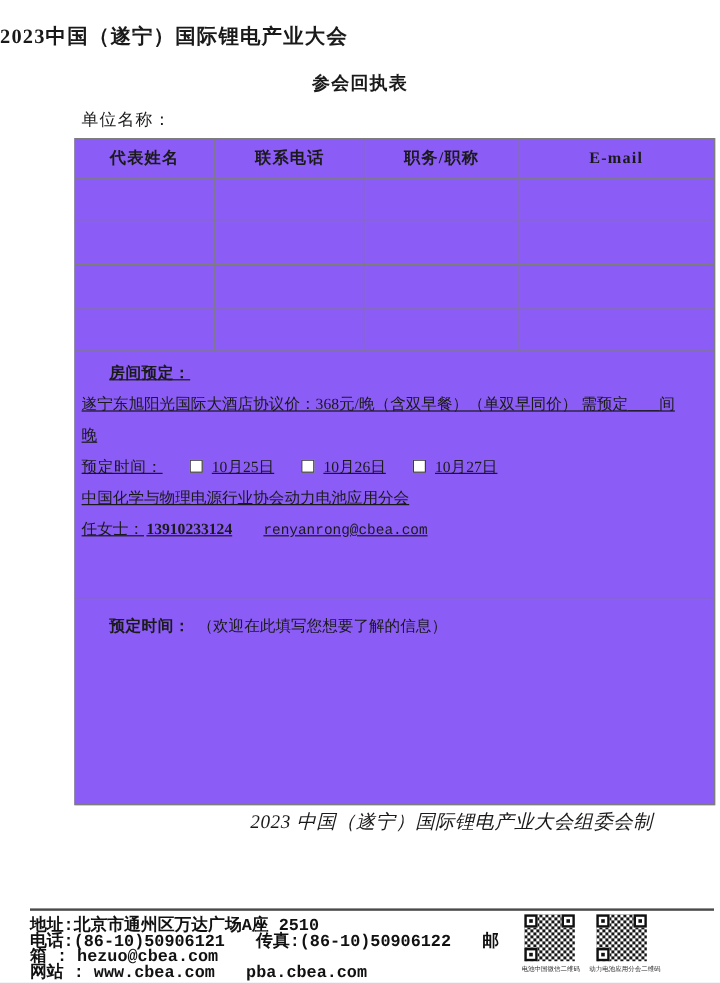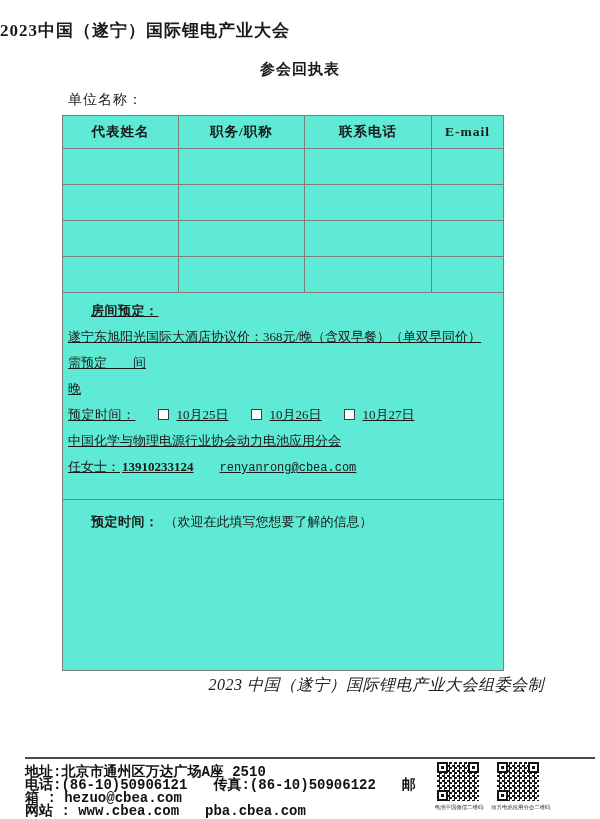--- a/index.html
+++ b/index.html
@@ -8,22 +8,22 @@
     position:relative; width:600px; height:819px; margin:0 auto;
     background:#ffffff; color:#1a1a1a; overflow:hidden;
     font-family:"Liberation Serif","DejaVu Serif",serif;
   }
   .doc-title { position:absolute; top:19px; left:0; width:100%; text-align:left;
     font-size:17px; font-weight:bold; letter-spacing:1px; }
   .doc-subtitle { position:absolute; top:60px; left:0; width:100%; text-align:center;
     font-size:15px; font-weight:bold; letter-spacing:1px; }
   .unit-line { position:absolute; top:91px; left:68px; font-size:14px; letter-spacing:1px; }
 
-  .form-box { position:absolute; left:62px; top:115px; width:442px;
-    border:1px solid #7d7d7d; background:#5eead4; }
+  .form-box { position:absolute; left:62px; top:115px; width:534px;
+    border:1px solid #7d7d7d; background:#8b5cf6; }
   .people-grid { display:grid; grid-template-columns:116px 126px 127px auto; }
   .cell { border-bottom:1px solid #7d7d7d; }
   .cell.colsep { border-right:1px solid #7d7d7d; }
   .cell.head { height:33px; display:flex; align-items:center; justify-content:center;
     font-weight:bold; font-size:13.5px; letter-spacing:1px; }
   .cell.blank { height:36px; }
 
   .sec { font-size:13px; line-height:26px; }
   .sec1 { height:207px; border-bottom:1px solid #7d7d7d; padding:5px 6px 0 4px;text-decoration:underline; }
   .sec2 { height:170px; padding:9px 6px 0 4px; }
@@ -65,22 +65,22 @@
 <div class="page">
 
   <div class="doc-title">2023中国（遂宁）国际锂电产业大会</div>
   <div class="doc-subtitle">参会回执表</div>
   <div class="unit-line">单位名称：</div>
 
   <div class="form-box">
 
     <div class="people-grid">
       <div class="cell head colsep">代表姓名</div>
+      <div class="cell head colsep">联系电话</div>
       <div class="cell head colsep">职务/职称</div>
-      <div class="cell head colsep">联系电话</div>
       <div class="cell head">E-mail</div>
 
       <div class="cell blank colsep"></div>
       <div class="cell blank colsep"></div>
       <div class="cell blank colsep"></div>
       <div class="cell blank"></div>
 
       <div class="cell blank colsep"></div>
       <div class="cell blank colsep"></div>
       <div class="cell blank colsep"></div>

